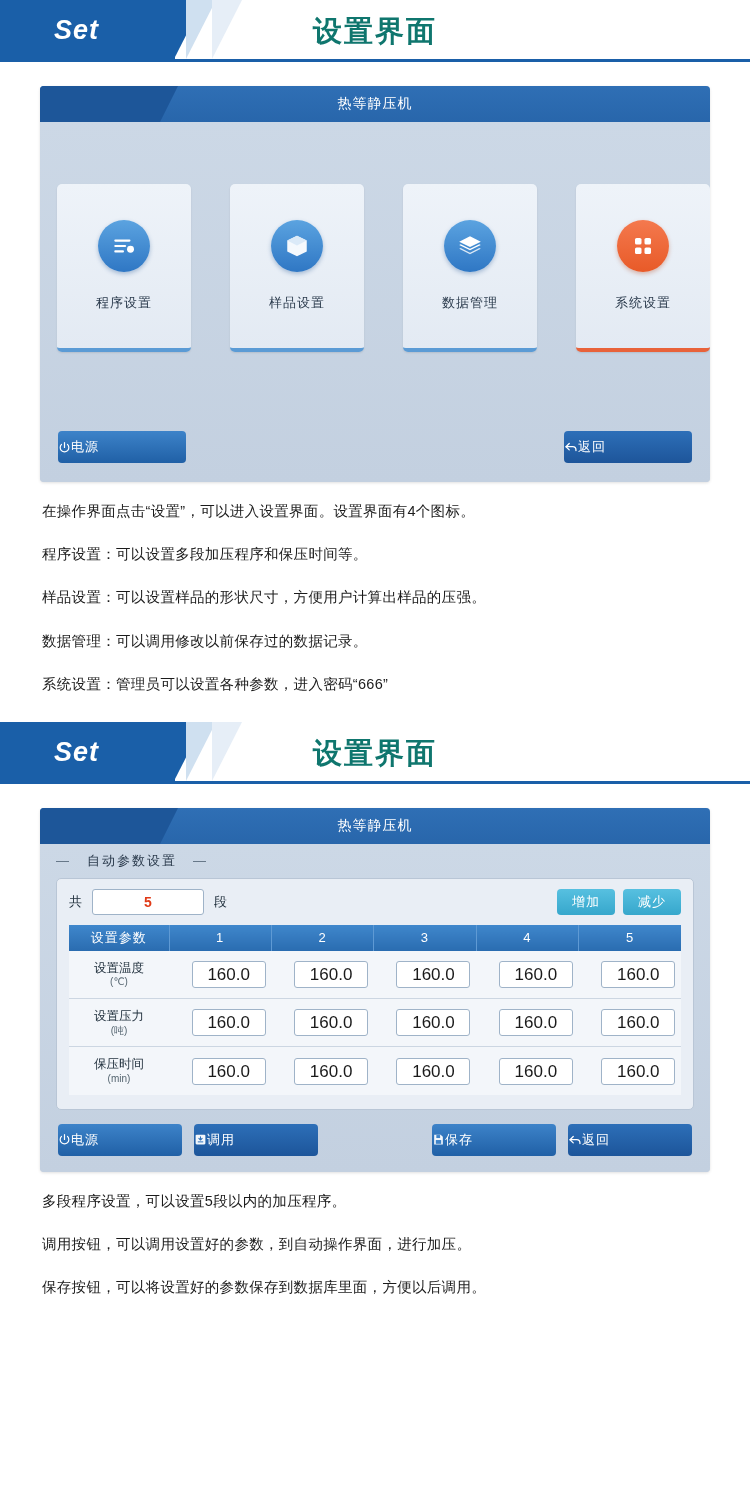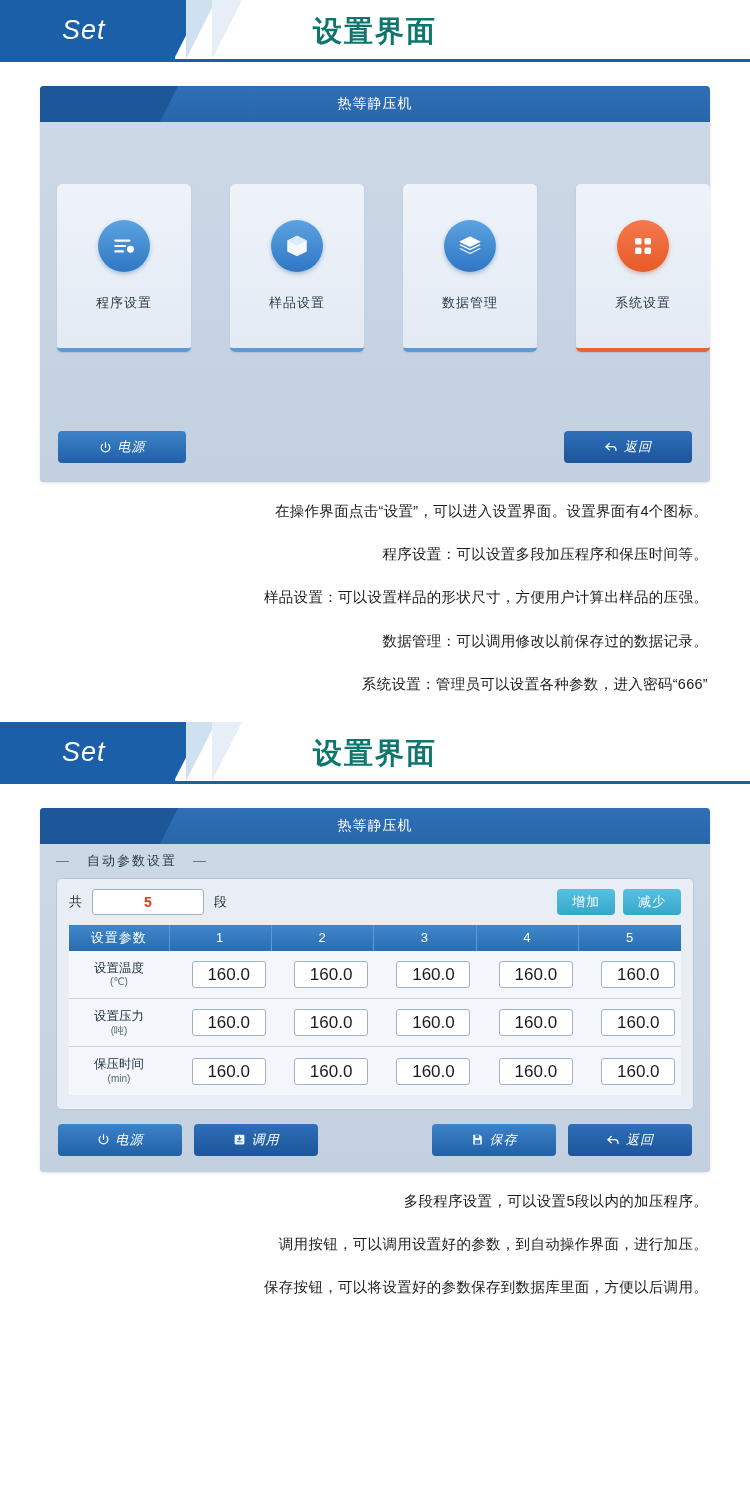--- a/index.html
+++ b/index.html
@@ -27,24 +27,24 @@
   .banner-blue::after {
     content: "";
     position: absolute;
     right: -29px; top: 0;
     width: 0; height: 0;
     border-top: 59px solid #1a5fa8;
     border-right: 30px solid transparent;
   }
   .banner-set {
     position: absolute;
-    left: 62px; top: 15px;
+    left: 54px; top: 15px;
     color: #ffffff;
     font-size: 27px;
-    font-weight: normal;
+    font-weight: bold;
     font-style: italic;
     letter-spacing: 1px;
     z-index: 4;
   }
   .banner-stripe1 {
     position: absolute;
     left: 186px; top: 0;
     width: 0; height: 0;
     border-top: 59px solid #cfe0f0;
     border-right: 30px solid transparent;
@@ -160,36 +160,32 @@
     height: 52px;
   }
   .btn {
     height: 32px;
     min-width: 128px;
     border-radius: 4px;
     color: #fff;
     font-size: 13px;
     display: inline-flex;
     align-items: center;
-    justify-content: center;
-    gap: 6px;
     cursor: pointer;
     border: none;
     letter-spacing: 1px;
-    font-style: italic;
   }
   .btn-blue { background: linear-gradient(to bottom, #3d83c9, #2060a6); }
   .btn-dark { background: linear-gradient(to bottom, #2d6fb8, #1d559a); }
   .btn-spacer { flex: 1; }
   .btn svg { display: block; }
 
   
   .captions {
     padding: 18px 42px 6px 42px;
-    text-align: right;
   }
   .captions p {
     font-size: 14.5px;
     color: #1b1b1b;
     line-height: 1.6;
     margin: 0 0 20px 0;
     letter-spacing: 0.3px;
   }
 
   

